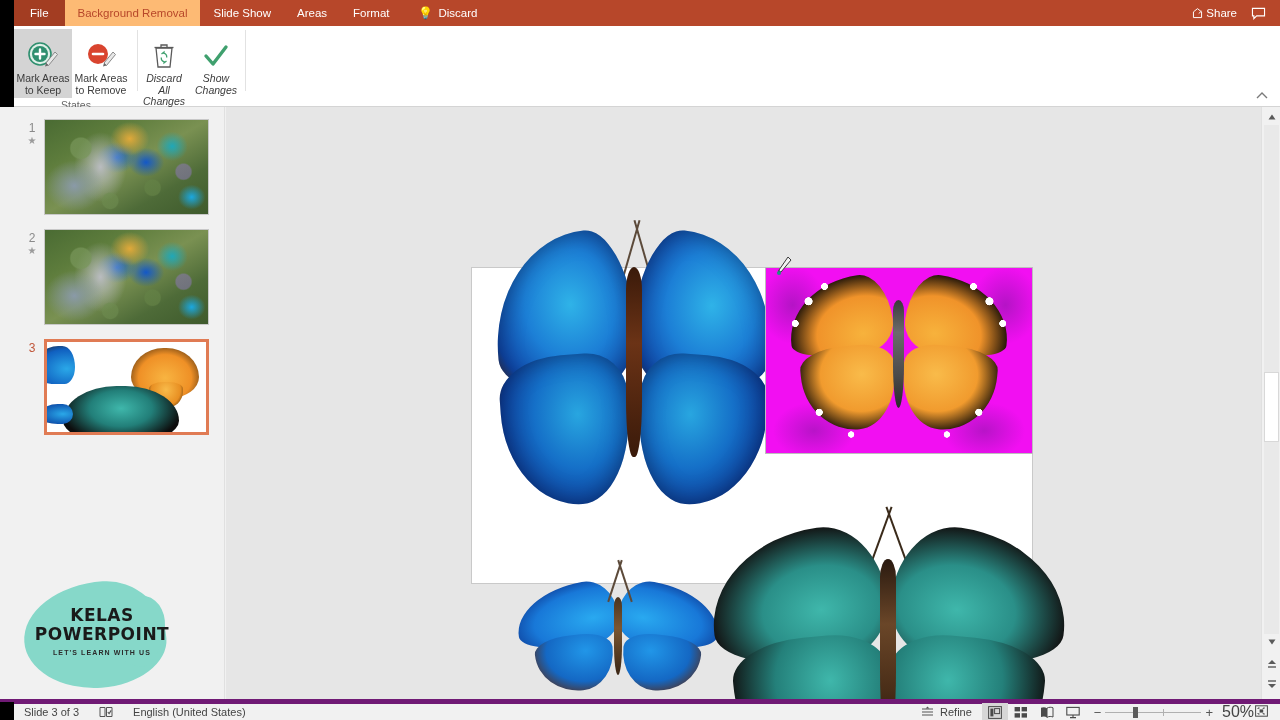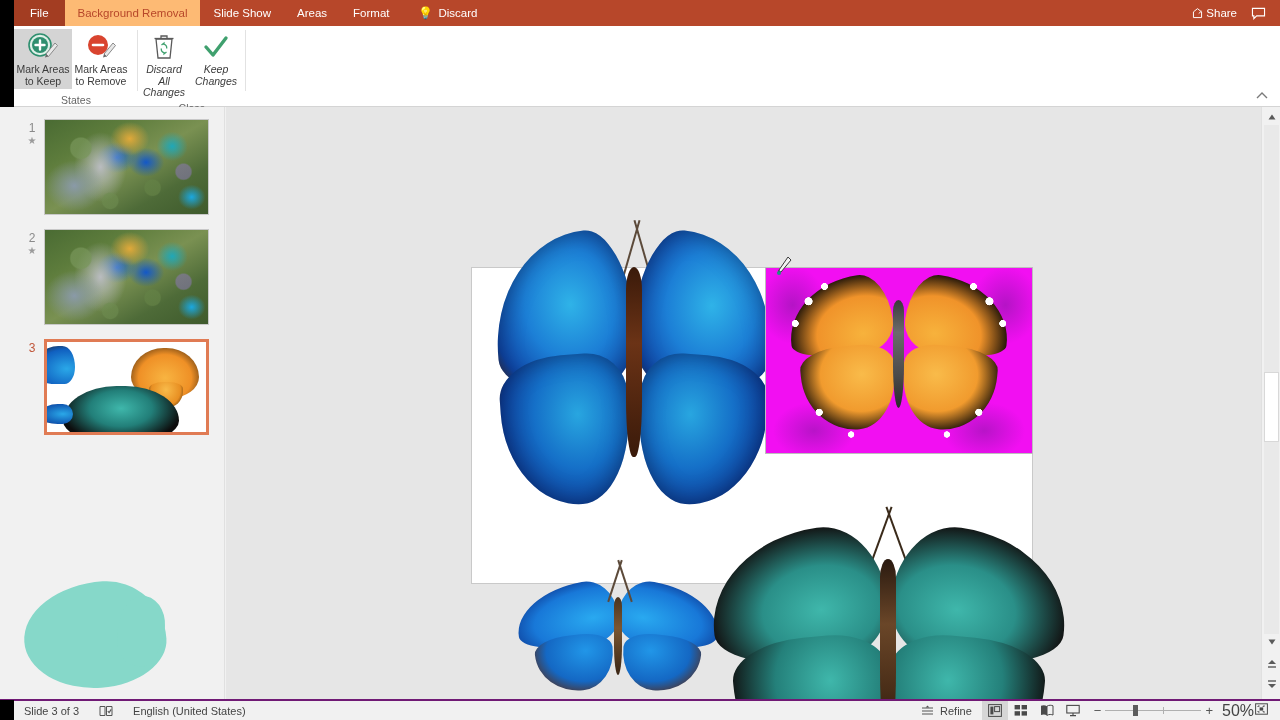--- a/index.html
+++ b/index.html
@@ -46,21 +46,21 @@
   .rgroup .glabel {
     font-size: 10.5px; color: #666; text-align: center; height: 14px;
     line-height: 14px; border-top: 0; width: 100%;
   }
   .rgroup::after {
     content: ""; position: absolute; right: 0; top: 4px; bottom: 16px; width: 1px;
     background: #e2e2e2;
   }
   .rbtn {
     width: 58px; display: flex; flex-direction: column; align-items: center;
-    padding: 3px 2px 2px; cursor: default;
+    padding: 12px 2px 2px; cursor: default;
   }
   .rbtn.selected { background: #d4d4d4; }
   .rbtn .ico { height: 30px; display:flex; align-items:center; justify-content:center; }
   .rbtn .lbl {
     font-size: 10.5px; color: #3b3b3b; text-align: center; line-height: 11.5px;
     margin-top: 2px;
   }
   .rgroup.refine { width: 124px; }
   .rgroup.refine .rbtn { width: 58px; }
   .rgroup.close { width: 108px; }
@@ -131,21 +131,21 @@
   .sb-thumb {
     position:absolute; left: 2px; width: 15px; top: 265px; height: 70px;
     background: #ffffff; border: 1px solid #d8d8d8;
   }
   .sb-track-top { position:absolute; left:2px; top:18px; width:15px; height:247px; background:#e9e9e9; }
   .sb-track-bot { position:absolute; left:2px; top:335px; width:15px; bottom:52px; background:#e9e9e9; }
 
   
   .statusbar {
     position: absolute; left: 0; bottom: 0; width: 1280px; height: 21px;
-    background: #f1f1f1; border-top: 2px solid #701a75;
+    background: #f1f1f1; border-top: 5px solid #701a75;
     display: flex; align-items: center; font-size: 11px; color: #444;
   }
   .sb-left-pad { width: 14px; height: 21px; background: #000; }
   .st-item { display:flex; align-items:center; gap: 6px; padding: 0 10px; height: 21px; }
   .st-right { margin-left: auto; display: flex; align-items: center; height: 21px; }
   .view-btn {
     width: 26px; height: 19px; display:flex; align-items:center; justify-content:center;
     font-size: 12px; color: #4a4a4a;
   }
   .view-btn.active { background: #d6d6d6; }
@@ -372,21 +372,21 @@
               <span>Changes</span>
             </span>
           </div>
           <div class="rbtn">
             <span class="ico">
               <svg width="28" height="30" viewBox="0 0 28 30">
                 <path d="M4 15 L11 23 L24 6" fill="none" stroke="#3fa06e" stroke-width="3.4" stroke-linecap="round" stroke-linejoin="round"></path>
               </svg>
             </span>
             <span class="lbl">
-              <span>Keep</span><br>
+              <span>Show</span><br>
               <span>Changes</span>
             </span>
           </div>
         </div>
         <div class="glabel">Close</div>
       </div>
 
     </div>
     <div class="ribbon-collapse">
       <svg width="12" height="9" viewBox="0 0 12 9">
@@ -523,20 +523,25 @@
       <svg width="10" height="10" viewBox="0 0 10 10">
         <path d="M5 9 L1 5 H9 Z" fill="#5a5a5a"></path>
           <path d="M1 2 H9" stroke="#5a5a5a" stroke-width="1.4"></path>
         </svg>
     </div>
   </div>
 
   <div class="watermark">
     <div class="wm-blob"></div>
     <div class="wm-blob2"></div>
+    <div class="wm-text">
+      <div class="wm-l1">KELAS</div>
+      <div class="wm-l2">POWERPOINT</div>
+      <div class="wm-l3">LET'S LEARN WITH US</div>
+    </div>
   </div>
 
   <div class="statusbar">
     <div class="sb-left-pad"></div>
     <div class="st-item">
       <span>Slide 3 of 3</span>
     </div>
     <div class="st-item">
       <svg width="14" height="12" viewBox="0 0 14 12">
         <path d="M1 1.5 H6 V10.5 H1 Z" fill="none" stroke="#555" stroke-width="1"></path>

